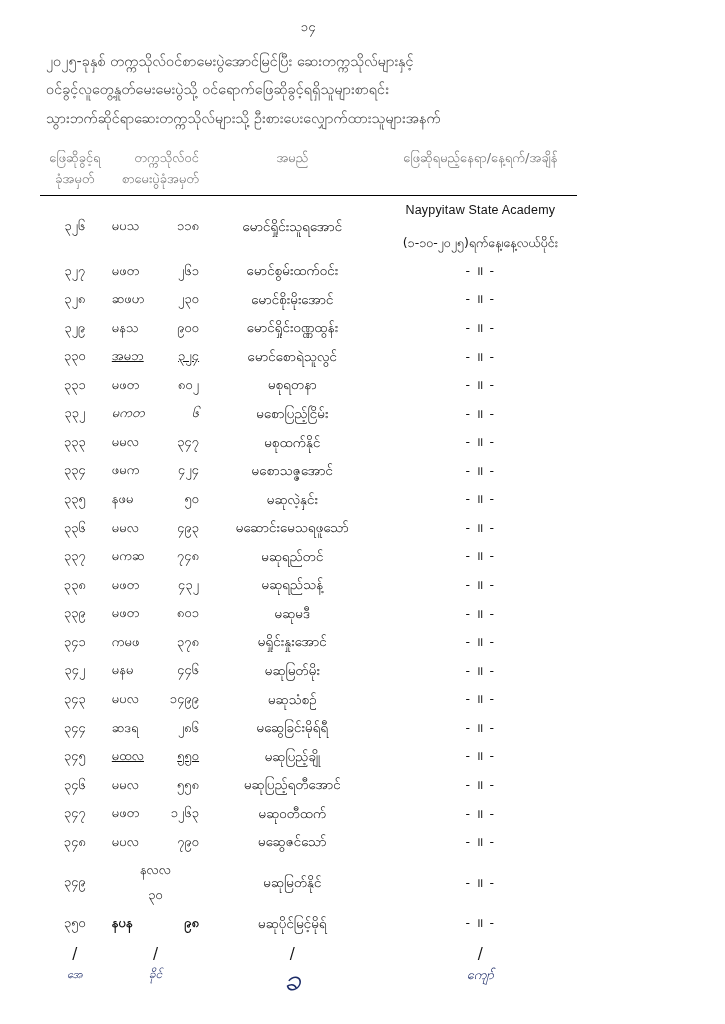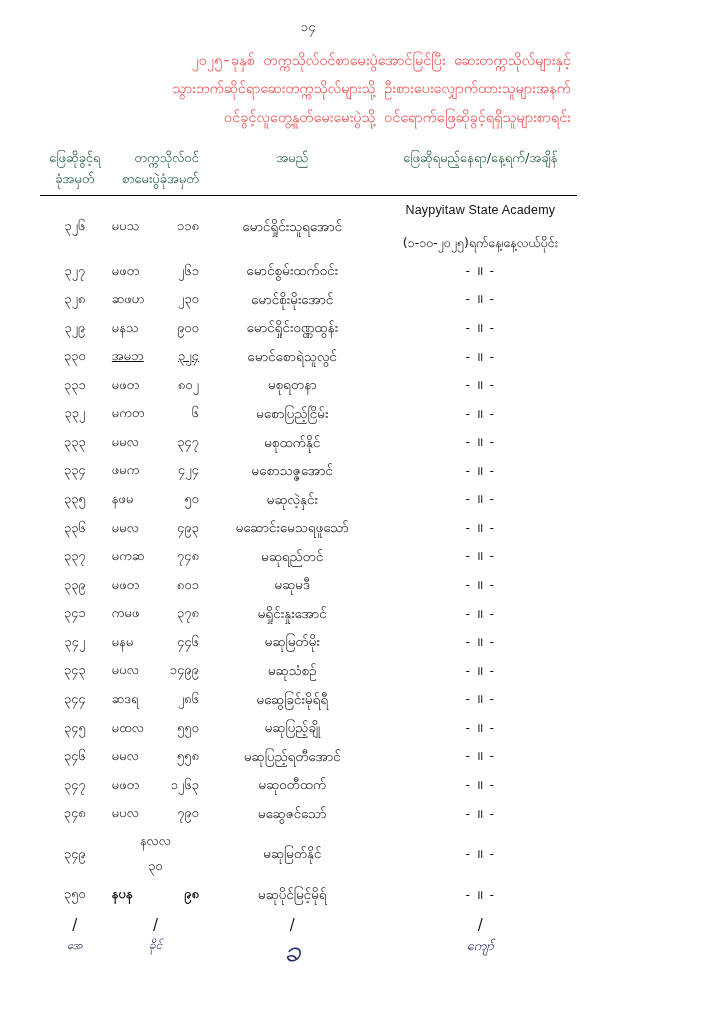--- a/index.html
+++ b/index.html
@@ -23,42 +23,41 @@
     position: relative;
   }
   .page-number {
     text-align: center;
     font-size: 13px;
     letter-spacing: 0.5px;
     margin-bottom: 10px;
     color: #1a1a1a;
   }
   .heading {
-    text-align: right;
+    text-align: left;
     font-size: 14.5px;
     line-height: 1.95;
-    color: #ef4444;
+    color: #404040;
     margin: 0 6px 14px 6px;
-    font-family: Liberation Mono, monospace;
   }
   .heading div {
     white-space: nowrap;
   }
   table.main {
     width: 100%;
     border-collapse: collapse;
     font-size: 13px;
   }
   table.main thead th {
     font-weight: normal;
     font-size: 13px;
     padding: 2px 2px 6px 2px;
     vertical-align: top;
     line-height: 1.6;
-    color: #14532d;
+    color: #737373;
     margin-top: 32px;
   }
   .head-rule {
     border-top: 1.6px solid #000;
   }
   thead tr.rule-row td {
     padding: 0;
     height: 0;
   }
   .col-a { width: 13%; text-align: center; }
@@ -109,22 +108,22 @@
 </style>
 </head>
 <body>
 
 <div class="page">
 
   <div class="page-number">၁၄</div>
 
   <div class="heading">
     <div>၂၀၂၅-ခုနှစ် တက္ကသိုလ်ဝင်စာမေးပွဲအောင်မြင်ပြီး ဆေးတက္ကသိုလ်များနှင့်</div>
+    <div>ဝင်ခွင့်လူတွေ့နှုတ်မေးမေးပွဲသို့ ဝင်ရောက်ဖြေဆိုခွင့်ရရှိသူများစာရင်း</div>
     <div>သွားဘက်ဆိုင်ရာဆေးတက္ကသိုလ်များသို့ ဦးစားပေးလျှောက်ထားသူများအနက်</div>
-    <div>ဝင်ခွင့်လူတွေ့နှုတ်မေးမေးပွဲသို့ ဝင်ရောက်ဖြေဆိုခွင့်ရရှိသူများစာရင်း</div>
   </div>
 
   <table class="main">
     <thead>
       <tr>
         <th class="col-a">
           <div>ဖြေဆိုခွင့်ရ</div>
           <div>ခုံအမှတ်</div>
         </th>
         <th class="col-b">
@@ -208,21 +207,21 @@
               <span>မဖတ</span>
               <span>၈၀၂</span>
             </div>
           </td>
           <td class="c-c">မစုရတနာ</td>
           <td class="c-d"><span class="ditto">- ॥ -</span></td>
         </tr>
         <tr>
           <td class="c-a">၃၃၂</td>
           <td class="c-b" style="padding: 4.5px 2px;">
-            <div style="display: flex; justify-content: space-between; gap: 6px;">
+            <div style="display: flex; justify-content: space-between; gap: 6px; font-style: italic;">
               <span>မကတ</span>
               <span>၆</span>
             </div>
           </td>
           <td class="c-c">မစောပြည့်ငြိမ်း</td>
           <td class="c-d"><span class="ditto">- ॥ -</span></td>
         </tr>
         <tr>
           <td class="c-a">၃၃၃</td>
           <td class="c-b" style="padding: 4.5px 2px;">
@@ -272,20 +271,31 @@
           <td class="c-b" style="padding: 4.5px 2px;">
             <div style="display: flex; justify-content: space-between; gap: 6px;">
               <span>မကဆ</span>
               <span>၇၄၈</span>
             </div>
           </td>
           <td class="c-c">မဆုရည်တင်</td>
           <td class="c-d"><span class="ditto">- ॥ -</span></td>
         </tr>
         <tr>
+          <td class="c-a">၃၃၈</td>
+          <td class="c-b" style="padding: 4.5px 2px;">
+            <div style="display: flex; justify-content: space-between; gap: 6px;">
+              <span>မဖတ</span>
+              <span>၄၃၂</span>
+            </div>
+          </td>
+          <td class="c-c">မဆုရည်သန့်</td>
+          <td class="c-d"><span class="ditto">- ॥ -</span></td>
+        </tr>
+        <tr>
           <td class="c-a">၃၃၉</td>
           <td class="c-b" style="padding: 4.5px 2px;">
             <div style="display: flex; justify-content: space-between; gap: 6px;">
               <span>မဖတ</span>
               <span>၈၀၁</span>
             </div>
           </td>
           <td class="c-c">မဆုမဒီ</td>
           <td class="c-d"><span class="ditto">- ॥ -</span></td>
         </tr>
@@ -328,21 +338,21 @@
             <div style="display: flex; justify-content: space-between; gap: 6px;">
               <span>ဆဒရ</span>
               <span>၂၈၆</span>
             </div>
           </td>
           <td class="c-c">မဆွေခြင်းမိုရ်ရီ</td>
           <td class="c-d"><span class="ditto">- ॥ -</span></td>
         </tr>
         <tr>
           <td class="c-a">၃၄၅</td>
-          <td class="c-b" style="padding: 4.5px 2px;">
+          <td class="c-b" style="padding: 4.5px 2px; text-decoration: underline;">
             <div style="display: flex; justify-content: space-between; gap: 6px;">
               <span>မထလ</span>
               <span>၅၅၀</span>
             </div>
           </td>
           <td class="c-c">မဆုပြည့်ချို</td>
           <td class="c-d"><span class="ditto">- ॥ -</span></td>
         </tr>
         <tr>
           <td class="c-a">၃၄၆</td>

